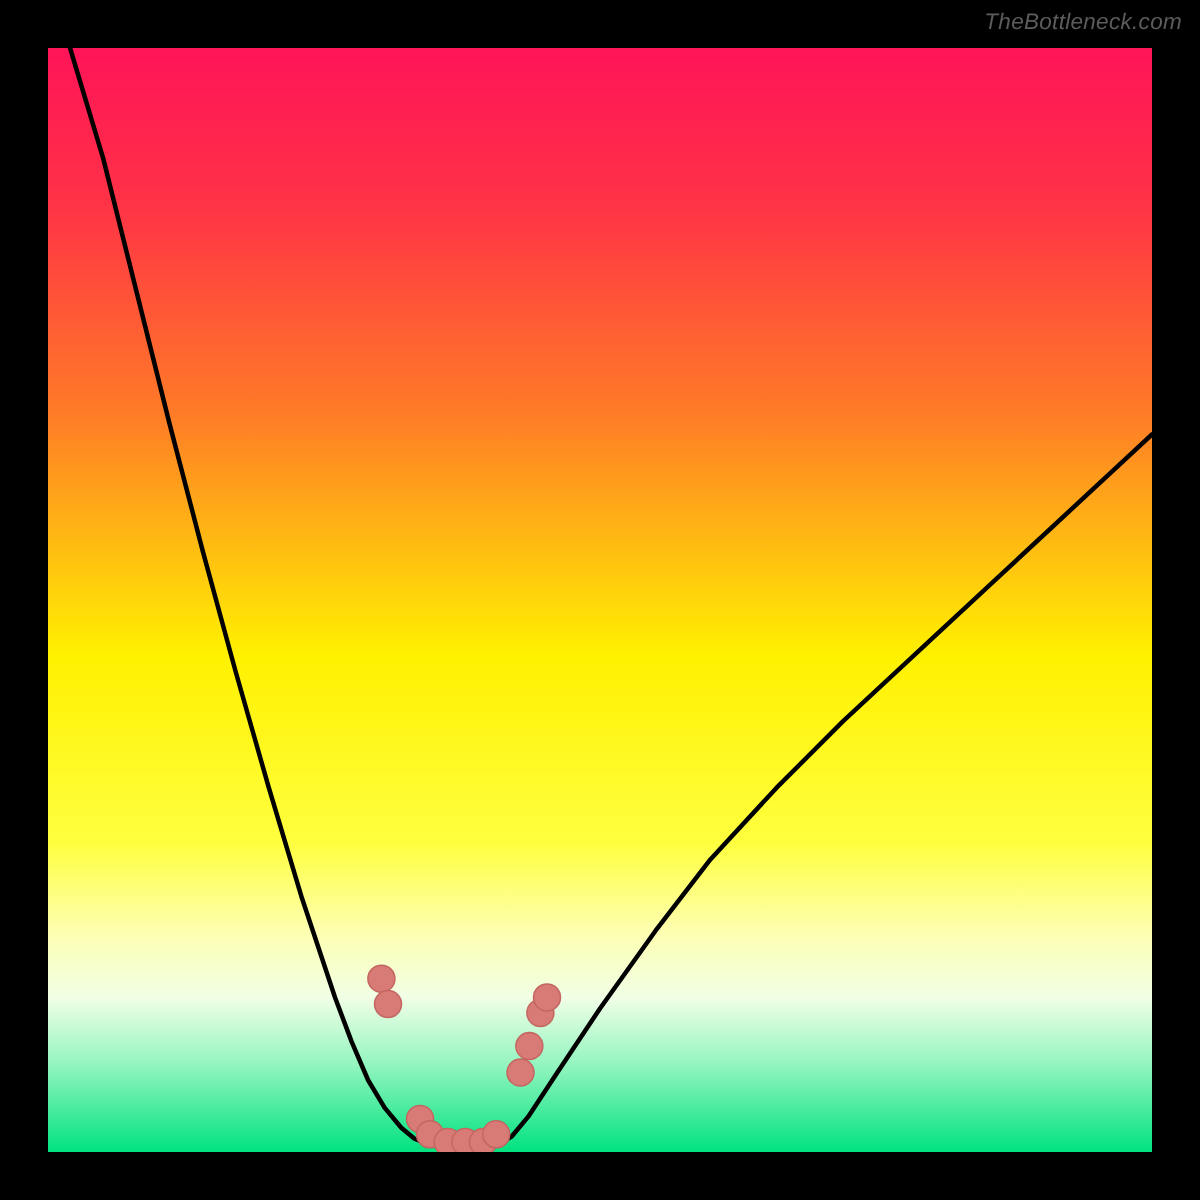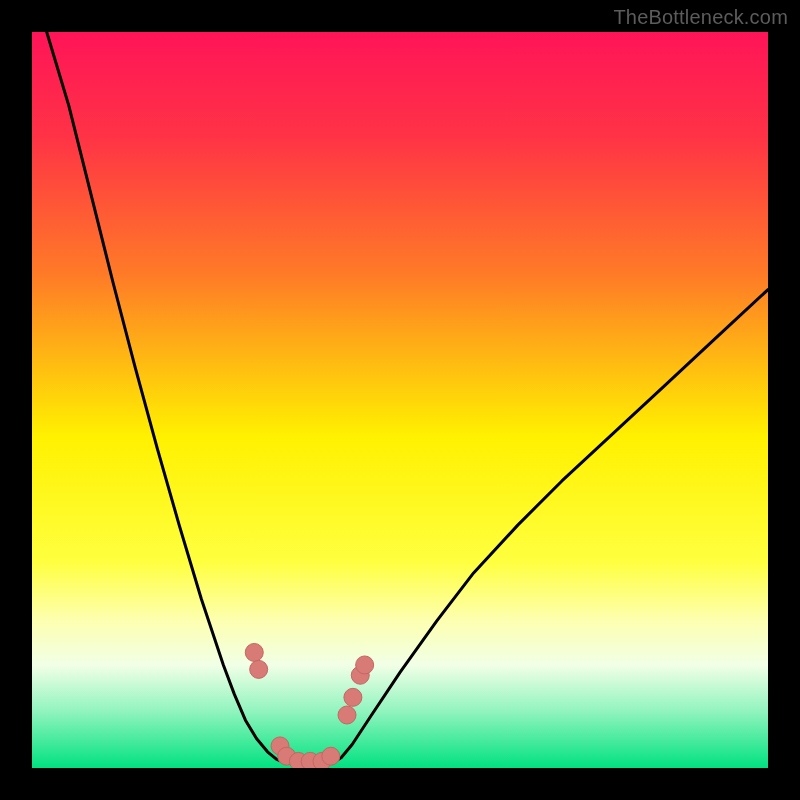--- a/index.html
+++ b/index.html
@@ -24,23 +24,24 @@
     top: 32px;
     left: 32px;
     width: 736px;
     height: 736px;
   }
   .watermark {
     position: absolute;
     top: 6px;
     right: 12px;
     color: #5c5c5c;
-    font-size: 20px;
+    font-size: 15px;
     font-weight: 500;
     letter-spacing: 0.2px;
+    font-style: italic;
   }
 </style>
 </head>
 <body>
 
 <div class="frame">
   <svg class="plot" viewBox="0 0 736 736" width="736" height="736" preserveAspectRatio="none">
     <defs>
       <linearGradient id="bg-grad" x1="0" y1="0" x2="0" y2="1">
           <stop offset="0%" stop-color="#ff1458"></stop>

